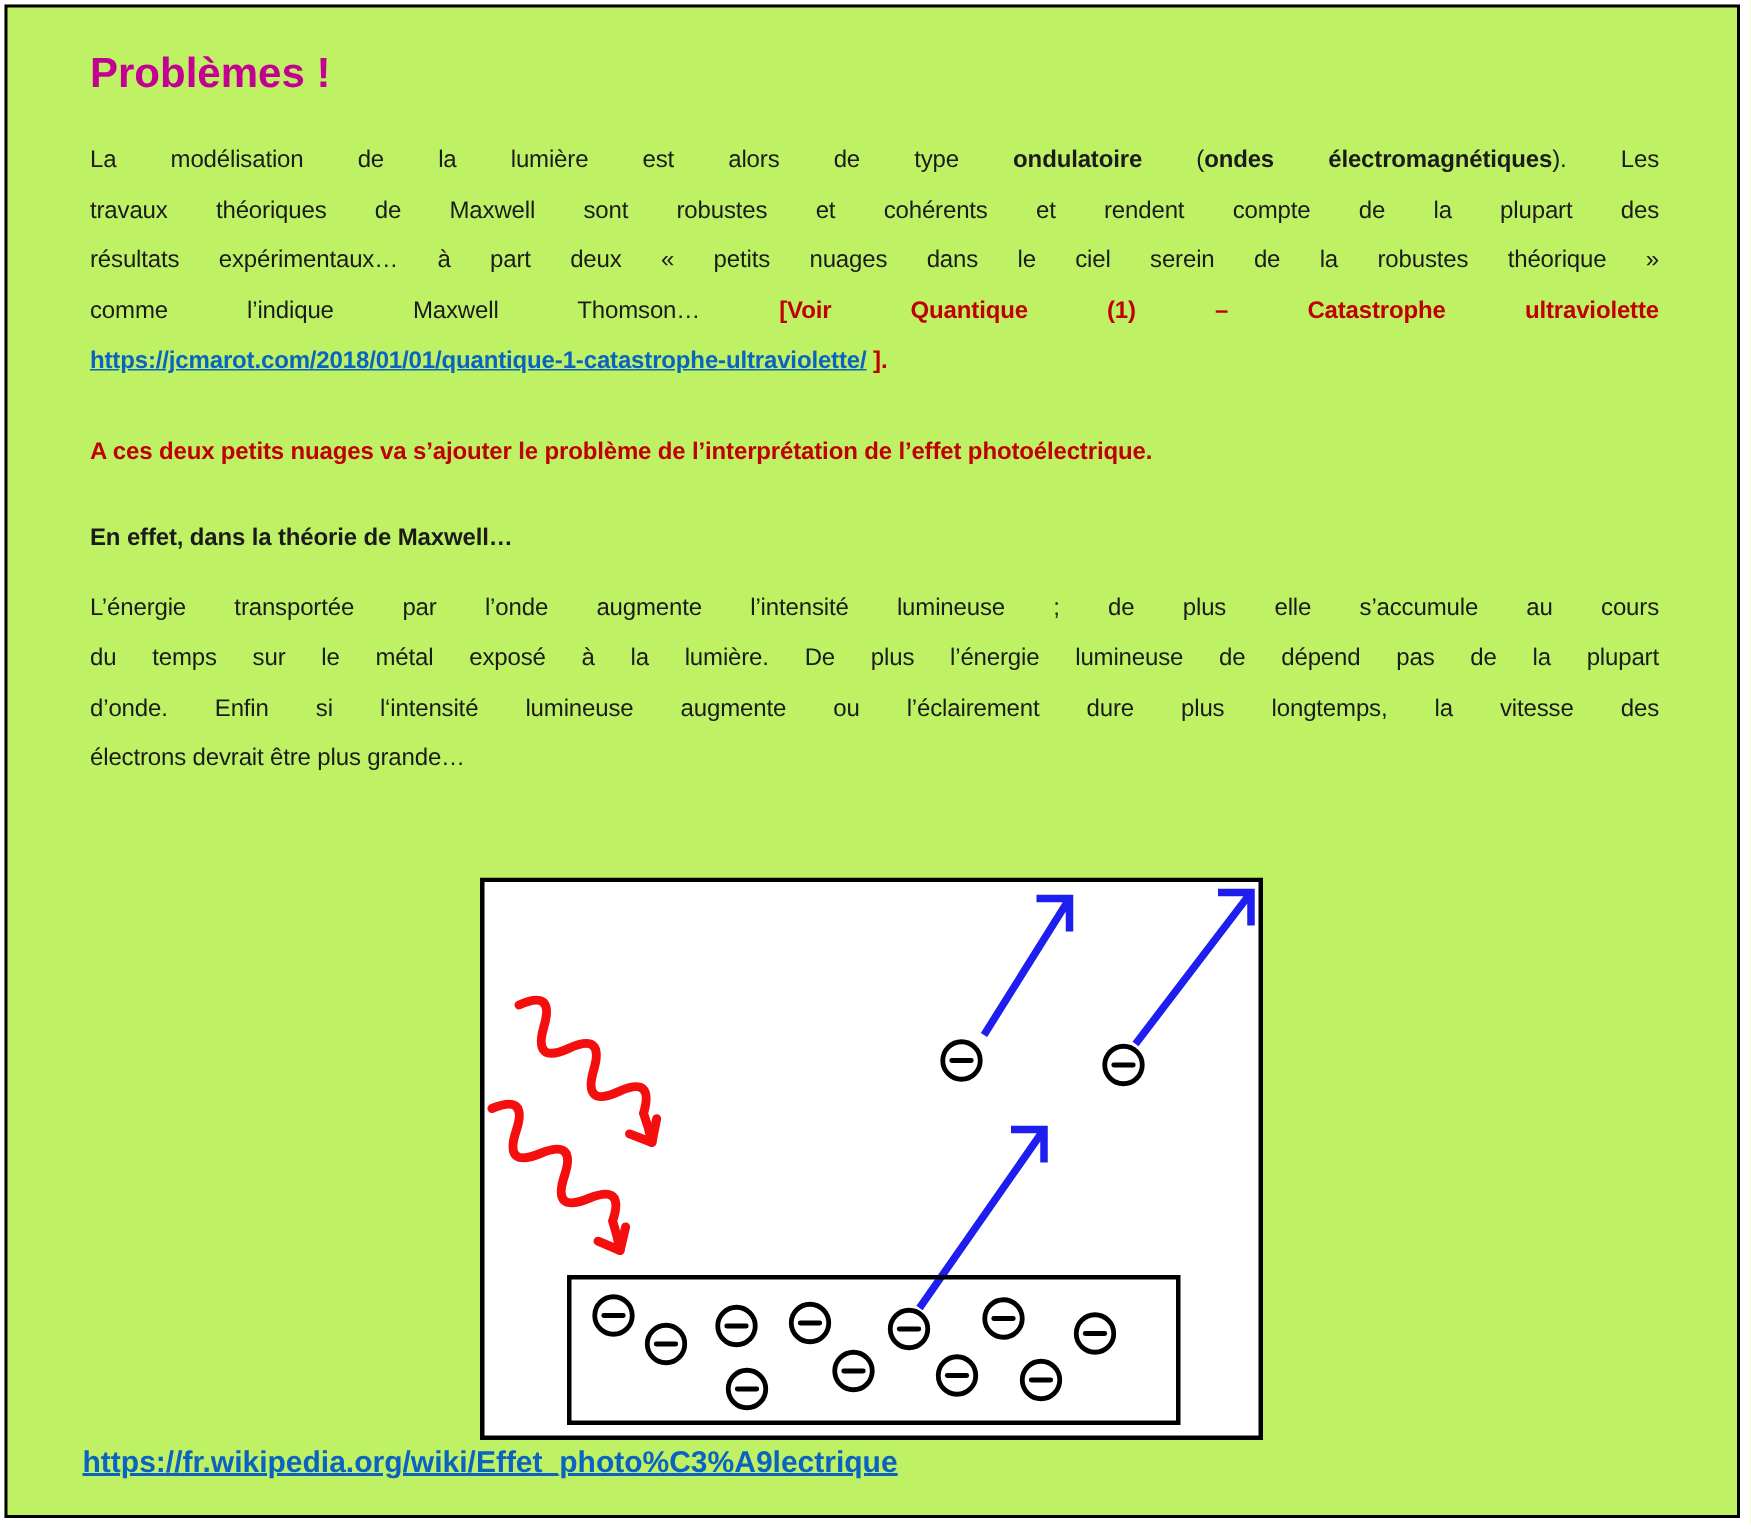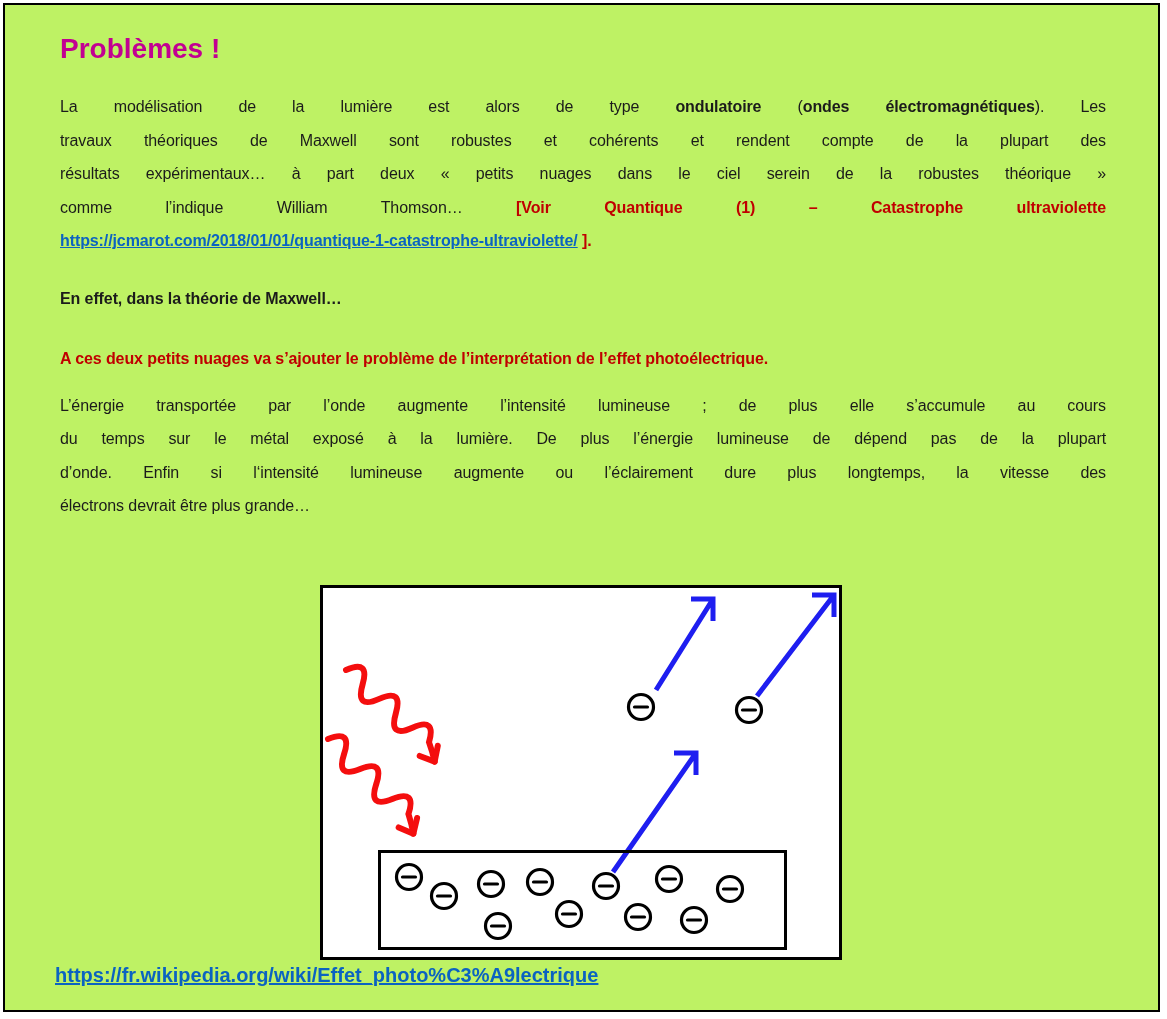--- a/index.html
+++ b/index.html
@@ -43,27 +43,27 @@
 
 <div class="page">
   <div class="content">
 
     <h1 class="title">Problèmes !</h1>
 
     <div class="para p1">
       <div class="line j"><span>La modélisation de la lumière est alors de type </span><b>ondulatoire</b><span> (</span><b>ondes électromagnétiques</b><span>). Les</span></div>
       <div class="line j">travaux théoriques de Maxwell sont robustes et cohérents et rendent compte de la plupart des</div>
       <div class="line j">résultats expérimentaux… à part deux « petits nuages dans le ciel serein de la robustes théorique »</div>
-      <div class="line j"><span>comme l’indique William Thomson… </span><span class="red">[Voir Quantique (1) – Catastrophe ultraviolette</span></div>
+      <div class="line j"><span>comme l’indique Maxwell Thomson… </span><span class="red">[Voir Quantique (1) – Catastrophe ultraviolette</span></div>
       <div class="line"><a class="doc-link">https://jcmarot.com/2018/01/01/quantique-1-catastrophe-ultraviolette/</a><span class="red"> ].</span></div>
     </div>
 
+    <div class="para p2">A ces deux petits nuages va s’ajouter le problème de l’interprétation de l’effet photoélectrique.</div>
+
     <div class="para p3">En effet, dans la théorie de Maxwell…</div>
-
-    <div class="para p2">A ces deux petits nuages va s’ajouter le problème de l’interprétation de l’effet photoélectrique.</div>
 
     <div class="para p4">
       <div class="line j">L’énergie transportée par l’onde augmente l’intensité lumineuse ; de plus elle s’accumule au cours</div>
       <div class="line j">du temps sur le métal exposé à la lumière. De plus l’énergie lumineuse de dépend pas de la plupart</div>
       <div class="line j">d’onde. Enfin si l‘intensité lumineuse augmente ou l’éclairement dure plus longtemps, la vitesse des</div>
       <div class="line">électrons devrait être plus grande…</div>
     </div>
 
     <div class="figure-wrap">
       <svg class="figure" width="522" height="375" viewBox="0 0 522 375">

